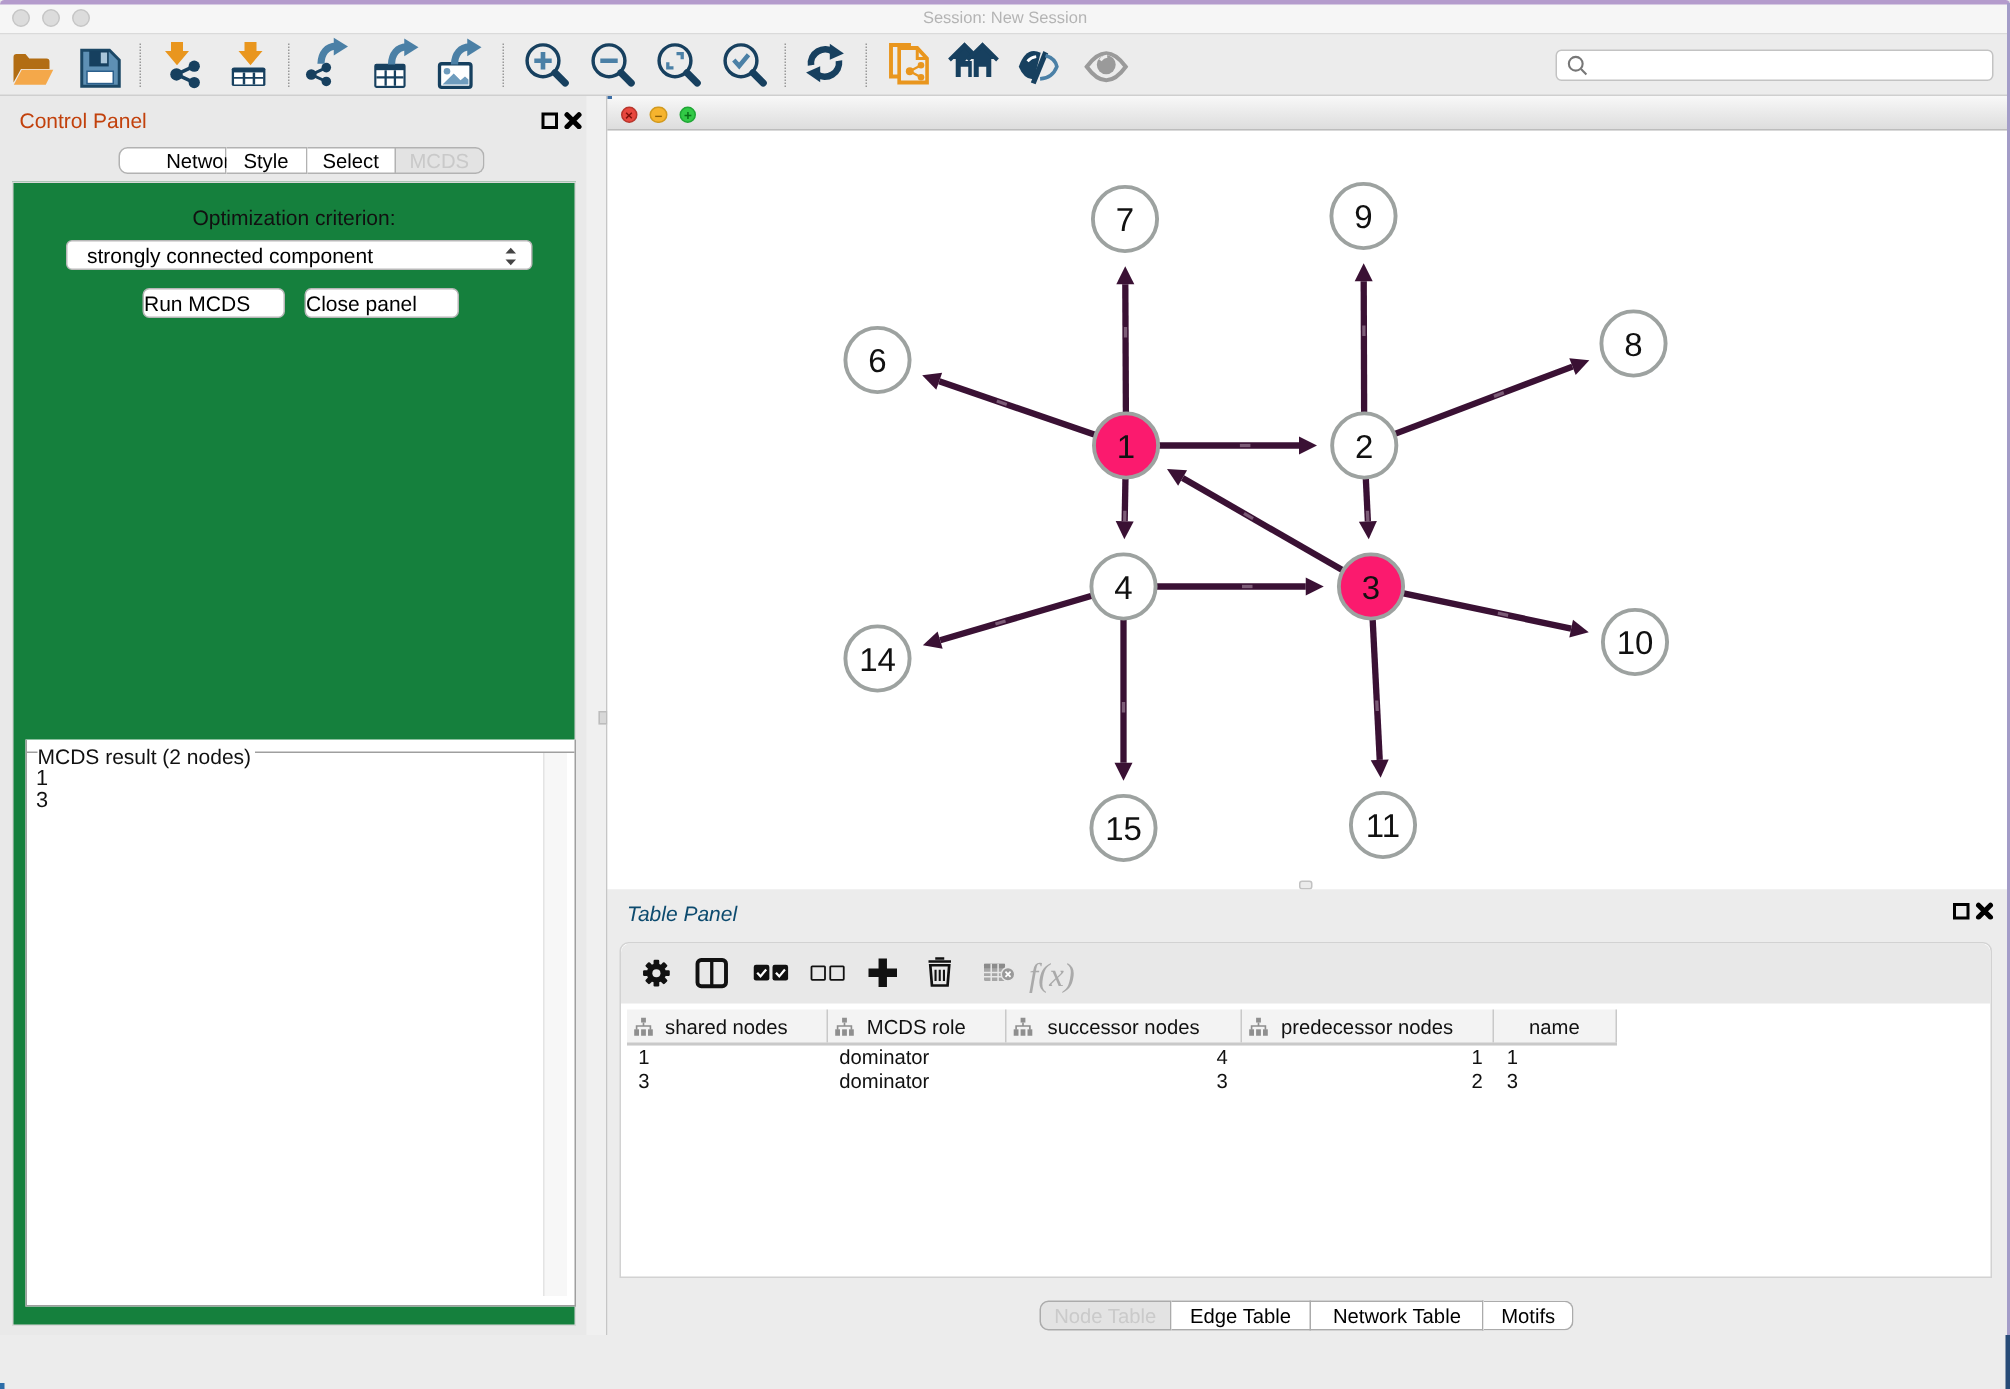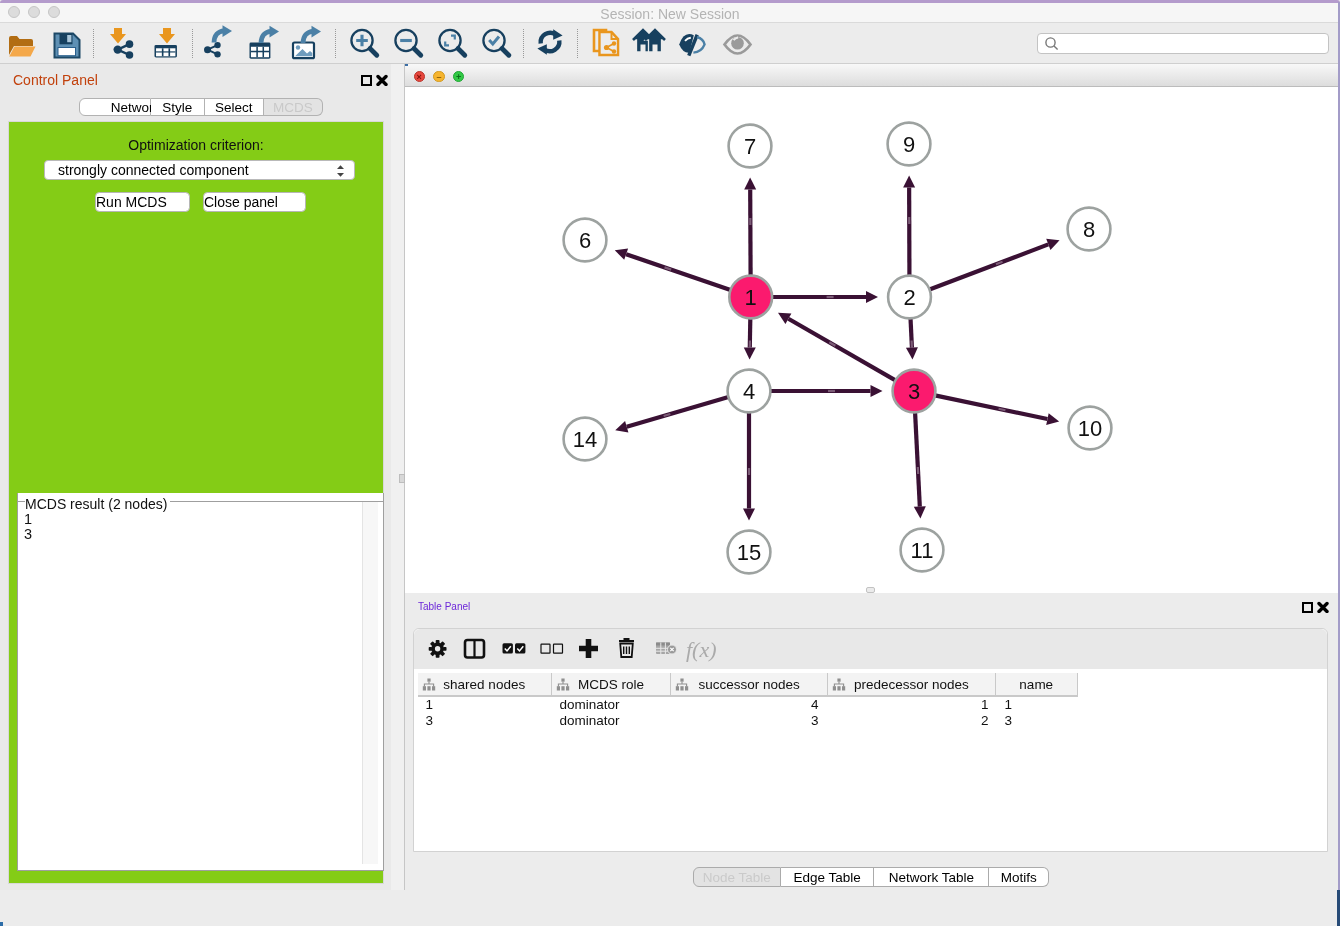--- a/index.html
+++ b/index.html
@@ -6,37 +6,37 @@
   *{-webkit-font-smoothing:antialiased;}
   #win{position:relative;width:1340px;height:926px;overflow:hidden;transform:translateZ(0);
        font-family:"Liberation Sans",sans-serif;background:#ececec;}
   .abs{position:absolute;}
   #topstrip{left:0;top:0;width:1340px;height:2.5px;background:#b49bcc;border-radius:6px 6px 0 0;}
   #rightstrip{right:0;top:2px;width:2px;height:888px;background:#a39cc8;}
   #rightstrip2{right:0;top:890px;width:3px;height:36px;background:#274b77;}
   #bluecorner{left:0;top:922px;width:2.5px;height:4px;background:#2d6da8;}
   #titlebar{left:0;top:2px;width:1340px;height:21px;background:#f6f6f6;border-bottom:1px solid #dadada;box-sizing:border-box;}
   .tl{position:absolute;top:4px;width:12px;height:12px;border-radius:50%;background:#dcdcdc;border:1px solid #c6c6c6;box-sizing:border-box;}
-  #wtitle{position:absolute;top:4px;left:0;width:100%;text-align:center;font-size:14px;color:#b4b4b4;}
+  #wtitle{position:absolute;top:4px;left:0;width:100%;text-align:center;font-size:11px;color:#b4b4b4;}
   #toolbar{left:0;top:23px;width:1340px;height:41px;background:#ececec;border-bottom:1px solid #cfcfcf;box-sizing:border-box;}
   .tsep{position:absolute;top:6px;height:29px;width:0;border-left:1px dotted #999;}
   #searchbox{position:absolute;left:1037px;top:10px;width:292px;height:21px;background:#fff;
      border:1px solid #c3c3c3;border-radius:4px;box-sizing:border-box;}
   
   #cpanel{left:0;top:64px;width:391px;height:826px;background:#e9e9e9;}
   #cpTitle{position:absolute;left:13px;top:8px;font-size:14px;color:#c2410c;}
   .maxbox{position:absolute;width:11px;height:11px;border:2px solid #000;box-sizing:border-box;}
   .closex{position:absolute;}
   .tabbar{position:absolute;display:flex;}
   .tab{height:18px;line-height:17px;background:#fff;border:1px solid #b2b2b2;border-left:none;
        font-size:13.5px;color:#000;text-align:center;box-sizing:border-box;}
   .tab.first{border-left:1px solid #b2b2b2;border-radius:6px 0 0 6px;}
   .tab.last{border-radius:0 6px 6px 0;}
   .tab.seldis{background:#e3e3e3;color:#c9c9c9;}
-  #cpInner{position:absolute;left:8px;top:57px;width:376px;height:763px;background:#84cc16;
+  #cpInner{position:absolute;left:8px;top:57px;width:376px;height:763px;background:#15803d;
      border:1px solid #d8d8d8;box-sizing:border-box;}
   #optlabel{position:absolute;left:0;top:15px;width:100%;text-align:center;font-size:14px;color:#111;}
   #combo{position:absolute;left:35px;top:38px;width:311px;height:20px;background:#fff;border:1px solid #b9b9b9;
      border-radius:4px;box-sizing:border-box;font-size:14px;color:#000;line-height:18px;padding-left:13px;}
   .btn{position:absolute;height:20px;background:#fff;border:1px solid #b6b6b6;border-radius:4.5px;
      box-sizing:border-box;font-size:14px;color:#000;text-align:left;line-height:18px;}
   #fieldset{position:absolute;left:8px;top:371px;width:367px;height:378px;background:#fff;
      border:1px solid #9f9f9f;border-top:none;box-sizing:border-box;}
   #fieldset .legend{position:absolute;left:7px;top:2.5px;font-size:14px;color:#111;}
   #fieldset .topline{position:absolute;top:7.5px;height:1px;background:#9f9f9f;}
@@ -50,21 +50,21 @@
   #canvas{position:absolute;left:0;top:23px;width:933px;height:506px;background:#fff;}
   #nettitle{position:absolute;left:0;top:0;width:100%;height:23px;
      background:linear-gradient(#f8f8f8,#dddddd);border-bottom:1px solid #bcbcbc;box-sizing:border-box;}
   #netlabel{position:absolute;left:0;top:4.5px;width:100%;text-align:center;font-size:13.5px;color:#1e1e1e;letter-spacing:0.45px;}
   .mbtn{position:absolute;top:6.5px;width:11.5px;height:11.5px;border-radius:50%;box-sizing:border-box;
         text-align:center;font-size:9px;font-weight:bold;line-height:11px;}
   #bluecorner2{position:absolute;left:0;top:0;width:2.5px;height:2px;background:#3c6ea5;}
   #cgrip{position:absolute;left:461px;top:523px;width:9px;height:6px;background:#ebebeb;border:1px solid #c2c2c2;border-radius:2px;box-sizing:border-box;}
   
   #tpanel{left:405px;top:593px;width:935px;height:297px;background:#ececec;}
-  #tpTitle{position:absolute;left:13px;top:8px;font-size:10px;color:#6d28d9;}
+  #tpTitle{position:absolute;left:13px;top:8px;font-size:14px;color:#0c4a6e;font-style:italic;}
   #tcontainer{position:absolute;left:7.5px;top:34.5px;width:915px;height:224px;background:#fff;
      border:1px solid #d2d2d2;border-radius:6px 6px 0 0;box-sizing:border-box;}
   #ttoolbar{position:absolute;left:0;top:0;width:100%;height:40px;background:#e8e8e8;border-radius:6px 6px 0 0;}
   #thead{position:absolute;left:4px;top:44px;width:660px;height:24px;background:#f3f3f3;border-bottom:2px solid #c9c9c9;box-sizing:border-box;}
   .th{position:absolute;top:0;height:22px;border-right:1px solid #c9c9c9;box-sizing:border-box;}
   .th .lbl{position:absolute;top:4px;left:0;width:100%;text-align:center;font-size:13.5px;color:#111;}
   .hicon{position:absolute;top:5px;}
   .cell{position:absolute;font-size:13.5px;color:#111;}
   #btabs{position:absolute;left:287.8px;top:274.4px;display:flex;}
   .btab{height:20px;line-height:19px;background:#fff;border:1px solid #ababab;border-left:none;

